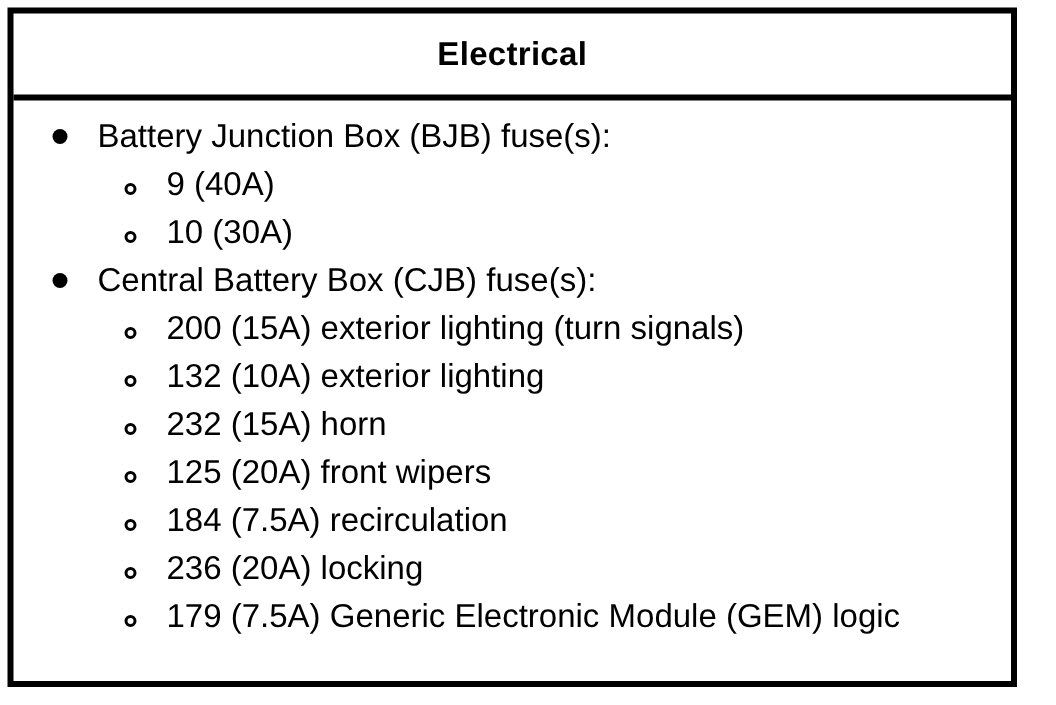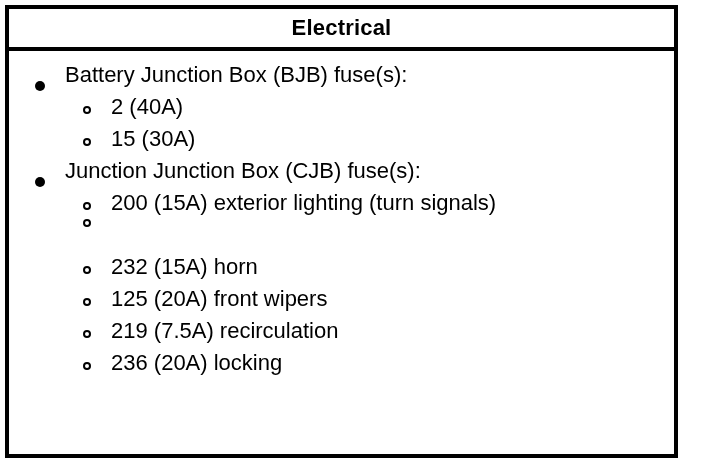--- a/index.html
+++ b/index.html
@@ -20,21 +20,21 @@
     left: 5px;
     top: 5px;
     width: 673px;
     height: 453px;
     box-sizing: border-box;
     border: 4px solid #000000;
     background: #ffffff;
   }
 
   .panel-header {
-    height: 42px;
+    height: 58px;
     box-sizing: border-box;
     border-bottom: 4px solid #000000;
     display: flex;
     align-items: center;
     justify-content: center;
   }
 
   .panel-title {
     font-size: 22px;
     font-weight: bold;
@@ -52,21 +52,21 @@
     padding: 0;
   }
 
   li.group {
     margin: 0;
     padding: 0;
   }
 
   .group-head {
     display: flex;
-    align-items: flex-end;
+    align-items: center;
     height: 32px;
   }
 
   .bullet-disc {
     flex: 0 0 auto;
     width: 18px;
     margin-left: 26px;
     margin-right: 12px;
     display: flex;
     align-items: center;
@@ -138,57 +138,62 @@
     <ul class="level1">
 
       <li class="group">
         <div class="group-head">
           <span class="bullet-disc"></span>
           <span class="group-label">Battery Junction Box (BJB) fuse(s):</span>
         </div>
         <ul class="level2">
           <li class="sub">
             <span class="bullet-circle"></span>
-            <span class="sub-label">2 (40A)</span>
+            <span class="sub-label">9 (40A)</span>
           </li>
           <li class="sub">
             <span class="bullet-circle"></span>
-            <span class="sub-label">15 (30A)</span>
+            <span class="sub-label">10 (30A)</span>
           </li>
         </ul>
       </li>
 
       <li class="group">
         <div class="group-head">
           <span class="bullet-disc"></span>
-          <span class="group-label">Junction Junction Box (CJB) fuse(s):</span>
+          <span class="group-label">Central Battery Box (CJB) fuse(s):</span>
         </div>
         <ul class="level2">
           <li class="sub">
             <span class="bullet-circle"></span>
             <span class="sub-label">200 (15A) exterior lighting (turn signals)</span>
           </li>
           <li class="sub">
             <span class="bullet-circle"></span>
+            <span class="sub-label">132 (10A) exterior lighting</span>
           </li>
           <li class="sub">
             <span class="bullet-circle"></span>
             <span class="sub-label">232 (15A) horn</span>
           </li>
           <li class="sub">
             <span class="bullet-circle"></span>
             <span class="sub-label">125 (20A) front wipers</span>
           </li>
           <li class="sub">
             <span class="bullet-circle"></span>
-            <span class="sub-label">219 (7.5A) recirculation</span>
+            <span class="sub-label">184 (7.5A) recirculation</span>
           </li>
           <li class="sub">
             <span class="bullet-circle"></span>
             <span class="sub-label">236 (20A) locking</span>
+          </li>
+          <li class="sub">
+            <span class="bullet-circle"></span>
+            <span class="sub-label">179 (7.5A) Generic Electronic Module (GEM) logic</span>
           </li>
         </ul>
       </li>
 
     </ul>
   </div>
 
 </div>
 
 </body></html>

